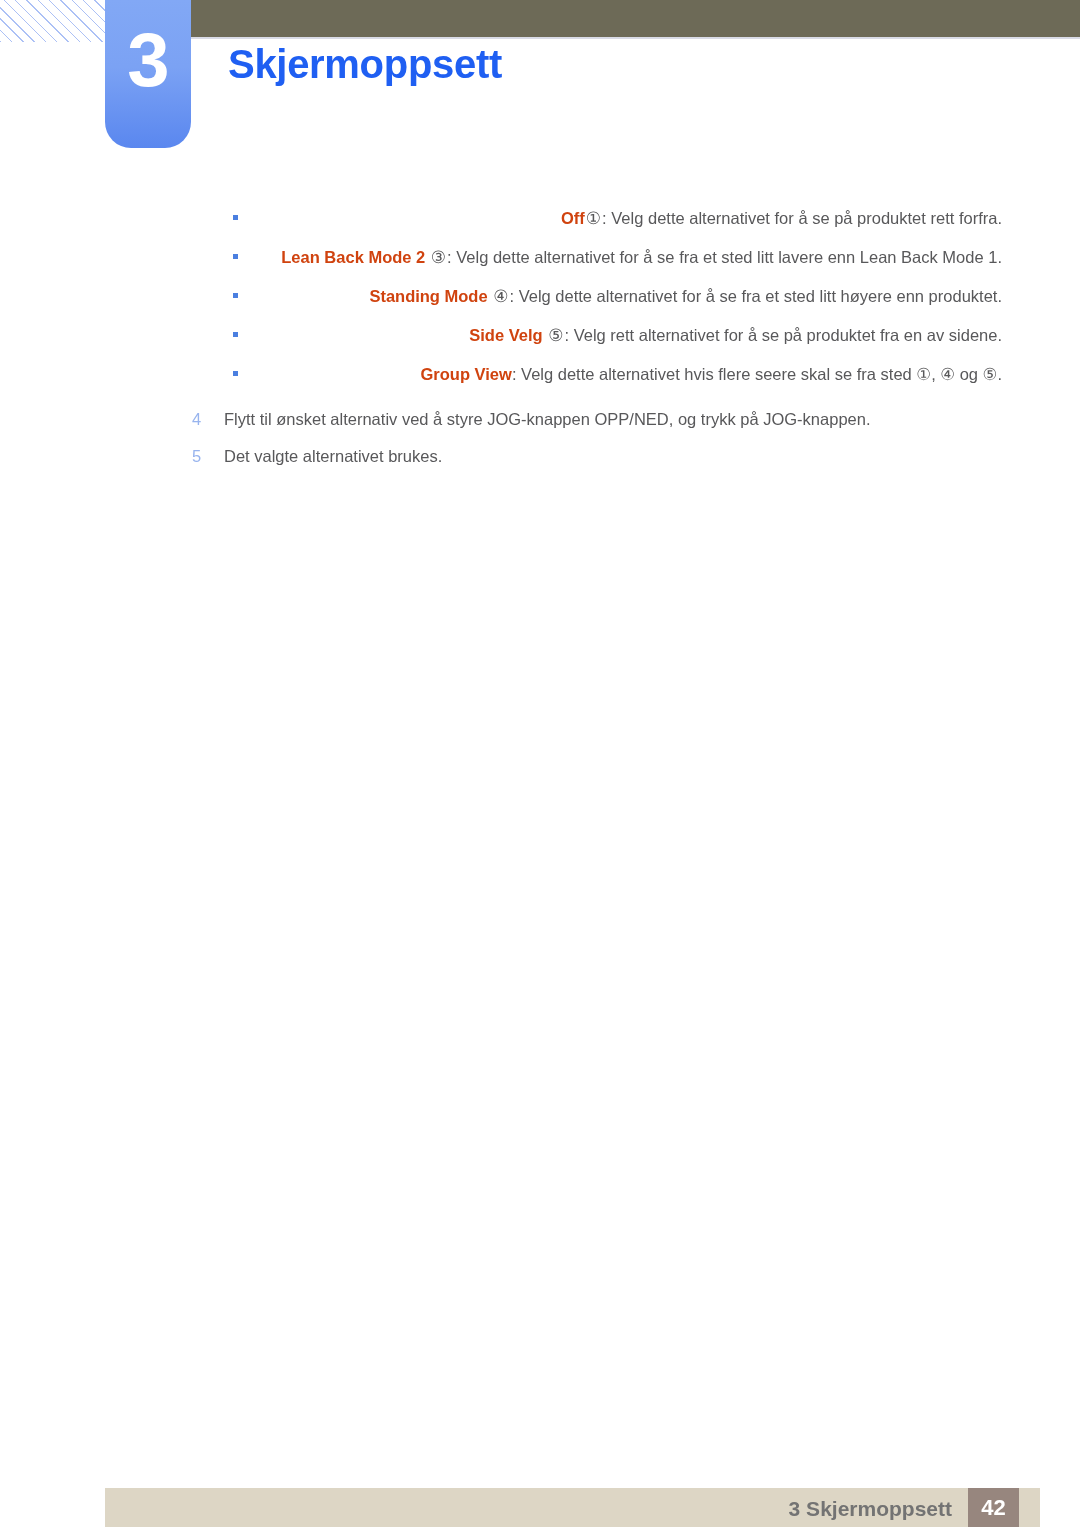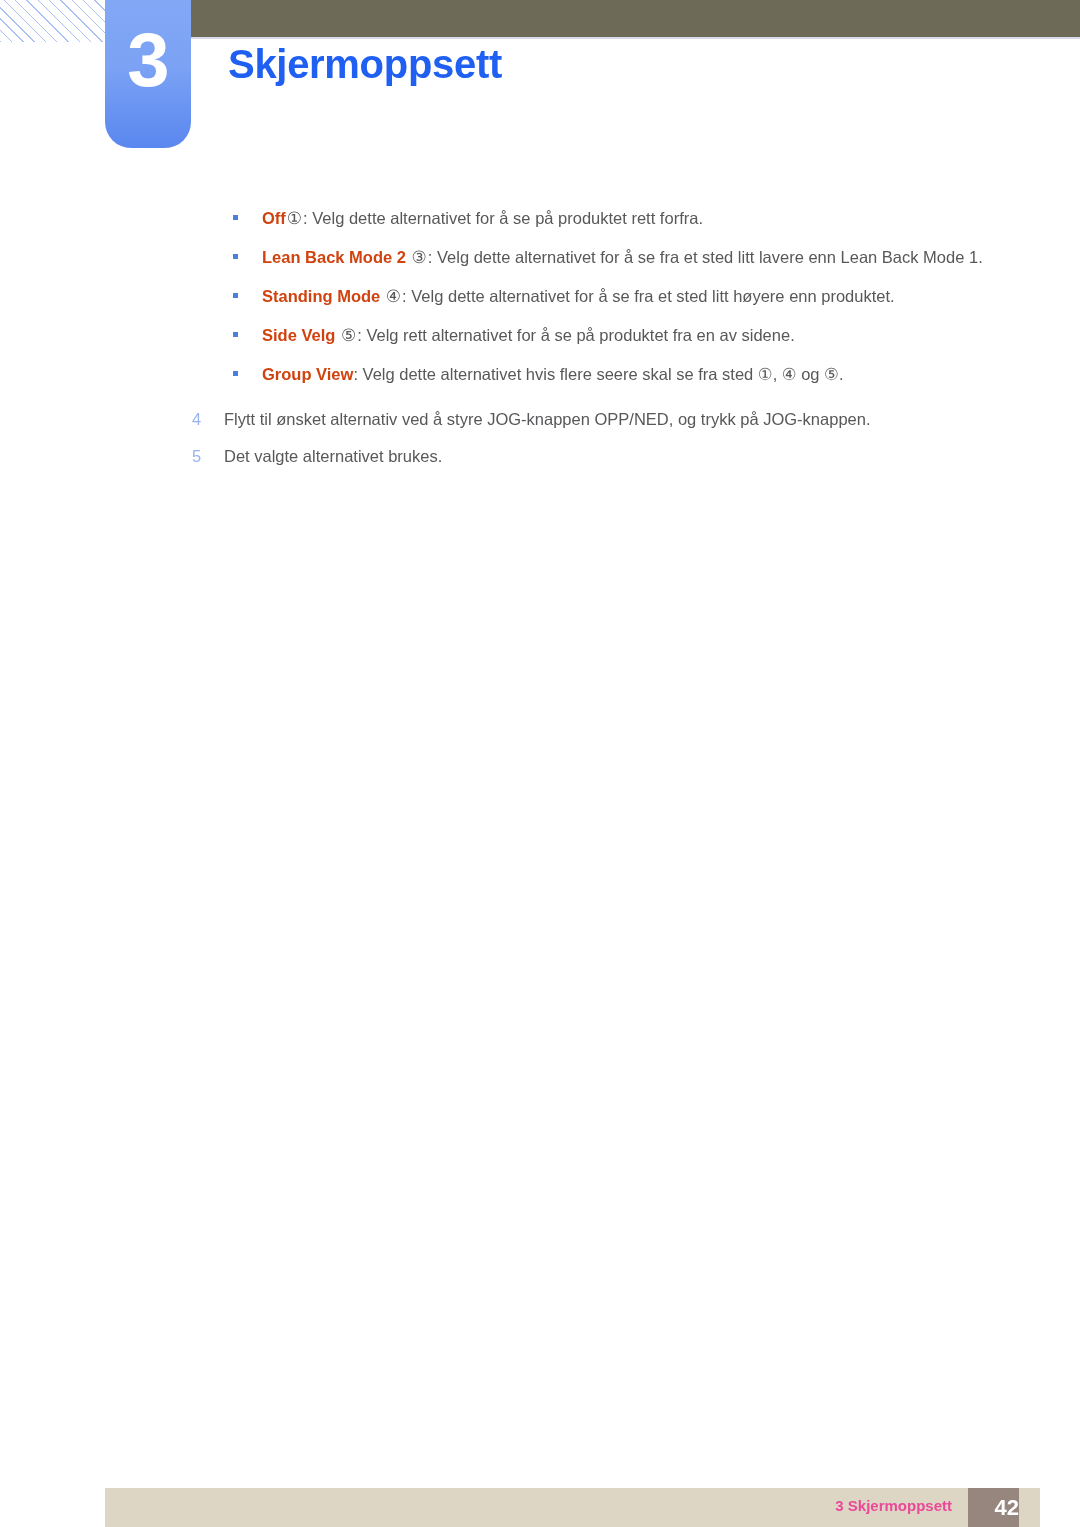--- a/index.html
+++ b/index.html
@@ -95,21 +95,21 @@
     list-style: none;
   }
   .bullet-row {
     position: relative;
     padding-left: 262px;
     padding-right: 78px;
     margin-bottom: 14px;
     font-size: 16.5px;
     line-height: 25px;
     color: #58585a;
-    text-align: left;
+    text-align: right;
   }
   .bullet-row .dot {
     position: absolute;
     left: 233px;
     top: 9px;
     width: 5px;
     height: 5px;
     background: #4a7fe0;
   }
   .term {
@@ -153,41 +153,41 @@
     left: 105px;
     top: 1488px;
     width: 935px;
     height: 39px;
     background: #ddd6c5;
   }
   .footer-label {
     position: absolute;
     right: 128px;
     top: 1497px;
-    font-size: 15px;
-    font-weight: bold;
-    color: #ec4899;
+    font-size: 21px;
+    font-weight: bold;
+    color: #737373;
     white-space: nowrap;
   }
   .page-box {
     position: absolute;
     left: 968px;
     top: 1488px;
     width: 51px;
     height: 39px;
     background: #97867e;
   }
   .page-num {
     position: absolute;
     left: 968px;
     top: 1488px;
     width: 51px;
     height: 21px;
     line-height: 39px;
-    text-align: right;
+    text-align: center;
     font-size: 22px;
     font-weight: bold;
     color: #ffffff;
   }
 </style>
 </head>
 <body>
 
 <div class="hatch"></div>
 <div class="olive-bar"></div>

